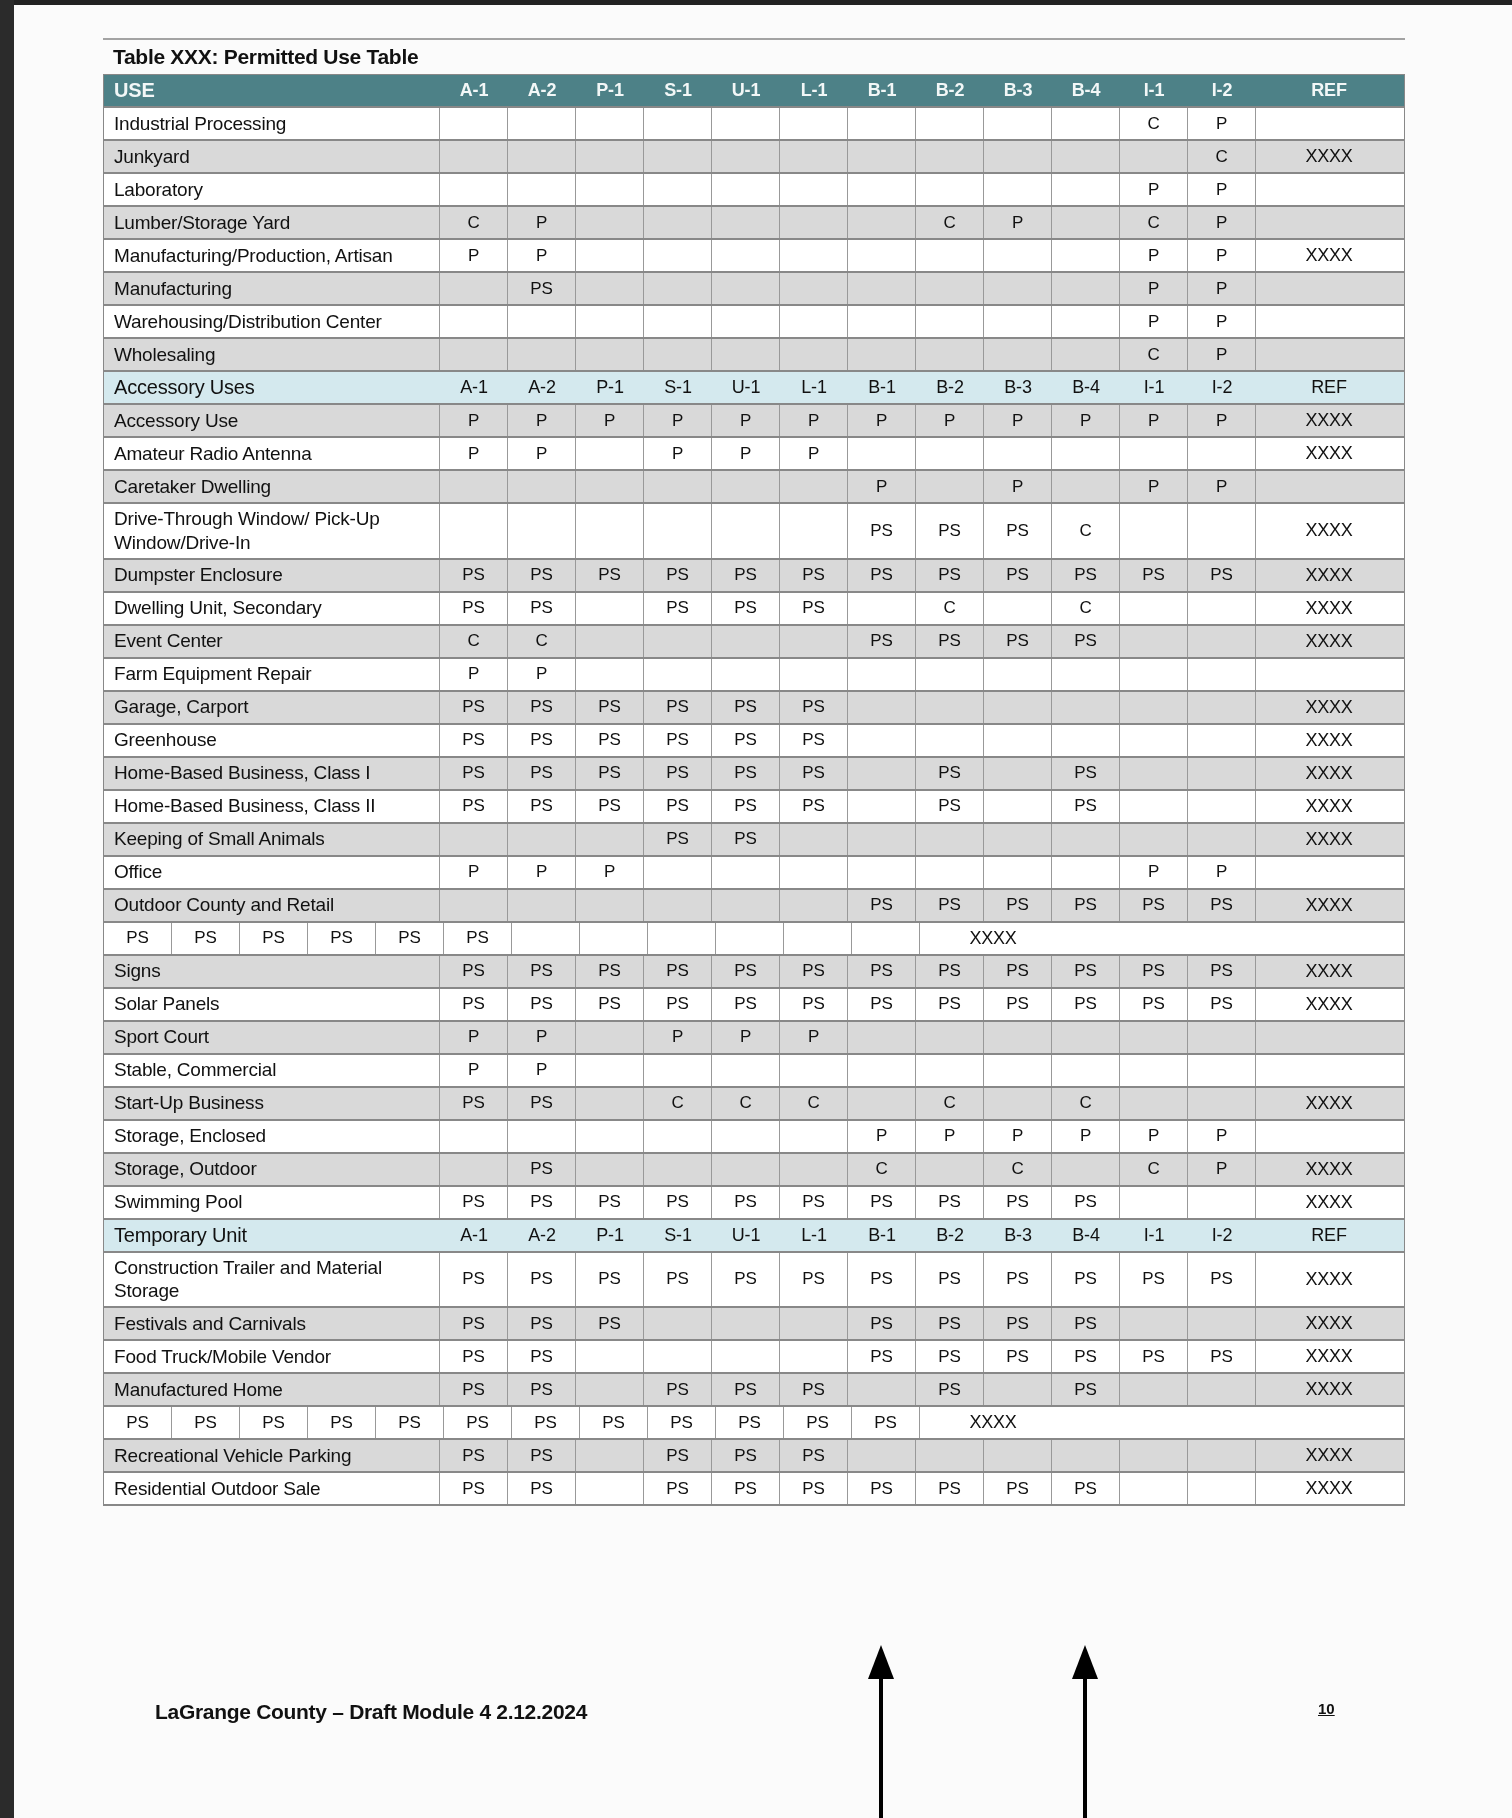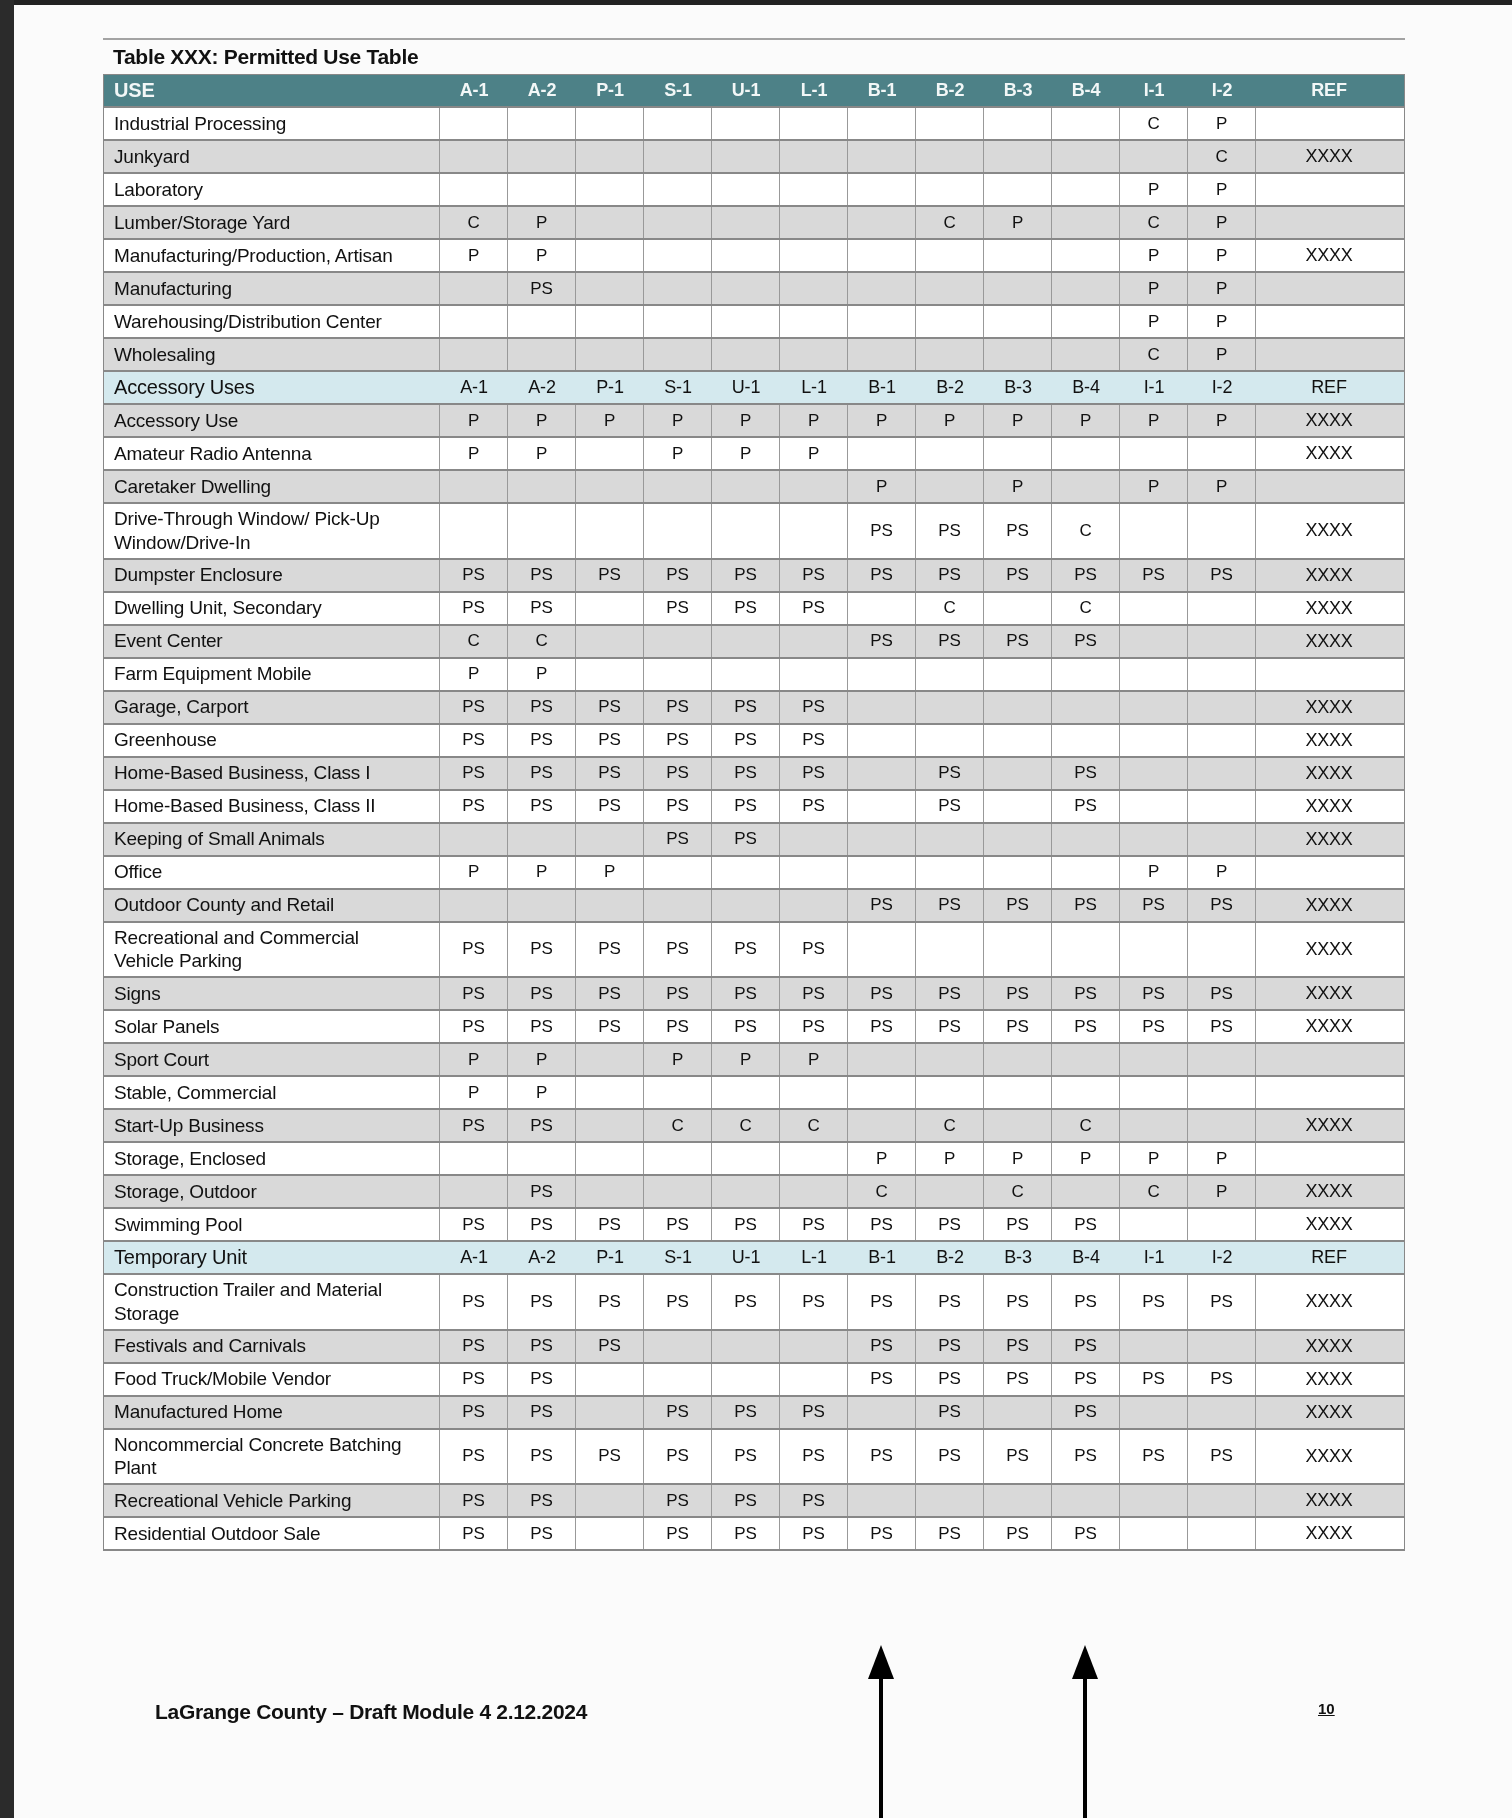--- a/index.html
+++ b/index.html
@@ -319,21 +319,21 @@
         <div class="c zone"></div>
         <div class="c zone">PS</div>
         <div class="c zone">PS</div>
         <div class="c zone">PS</div>
         <div class="c zone">PS</div>
         <div class="c zone"></div>
         <div class="c zone"></div>
         <div class="c ref">XXXX</div>
       </div>
       <div class="row">
-        <div class="c use">Farm Equipment Mobile</div>
+        <div class="c use">Farm Equipment Repair</div>
         <div class="c zone">P</div>
         <div class="c zone">P</div>
         <div class="c zone"></div>
         <div class="c zone"></div>
         <div class="c zone"></div>
         <div class="c zone"></div>
         <div class="c zone"></div>
         <div class="c zone"></div>
         <div class="c zone"></div>
         <div class="c zone"></div>
@@ -447,21 +447,20 @@
         <div class="c zone"></div>
         <div class="c zone">PS</div>
         <div class="c zone">PS</div>
         <div class="c zone">PS</div>
         <div class="c zone">PS</div>
         <div class="c zone">PS</div>
         <div class="c zone">PS</div>
         <div class="c ref">XXXX</div>
       </div>
       <div class="row">
-        <div class="c use">Recreational and Commercial Vehicle Parking</div>
         <div class="c zone">PS</div>
         <div class="c zone">PS</div>
         <div class="c zone">PS</div>
         <div class="c zone">PS</div>
         <div class="c zone">PS</div>
         <div class="c zone">PS</div>
         <div class="c zone"></div>
         <div class="c zone"></div>
         <div class="c zone"></div>
         <div class="c zone"></div>
@@ -671,21 +670,20 @@
         <div class="c zone">PS</div>
         <div class="c zone"></div>
         <div class="c zone">PS</div>
         <div class="c zone"></div>
         <div class="c zone">PS</div>
         <div class="c zone"></div>
         <div class="c zone"></div>
         <div class="c ref">XXXX</div>
       </div>
       <div class="row">
-        <div class="c use">Noncommercial Concrete Batching Plant</div>
         <div class="c zone">PS</div>
         <div class="c zone">PS</div>
         <div class="c zone">PS</div>
         <div class="c zone">PS</div>
         <div class="c zone">PS</div>
         <div class="c zone">PS</div>
         <div class="c zone">PS</div>
         <div class="c zone">PS</div>
         <div class="c zone">PS</div>
         <div class="c zone">PS</div>

